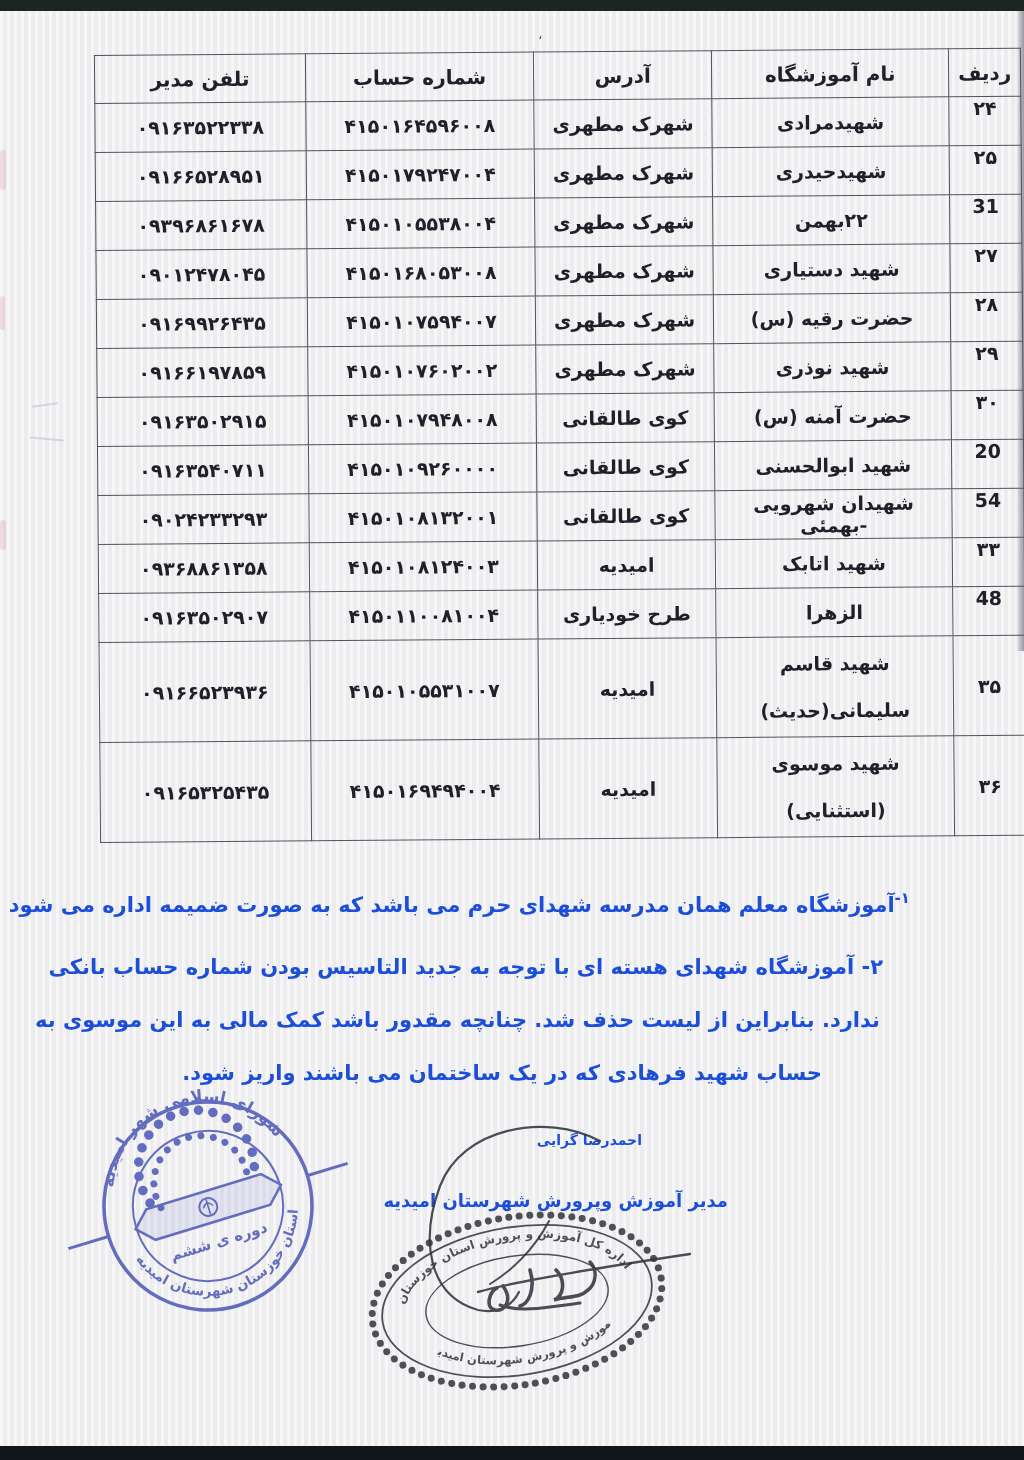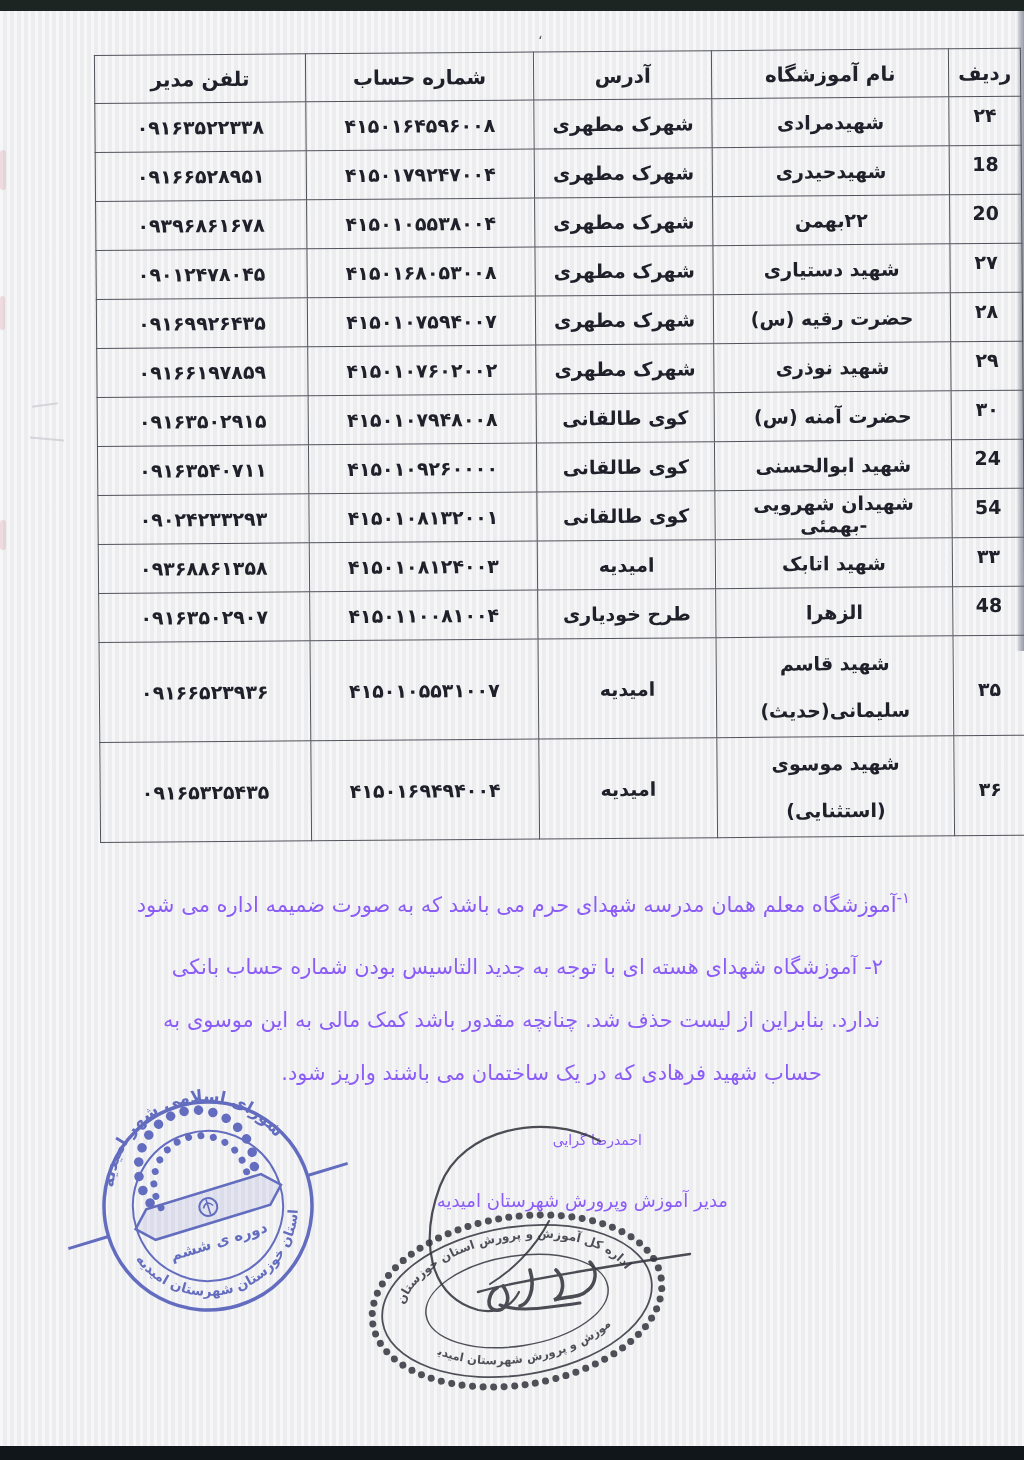--- a/index.html
+++ b/index.html
@@ -27,27 +27,27 @@
     font-size:19px;font-weight:600;color:#20202a;padding:0 4px;
   }
   .doc-table th{font-size:20px;font-weight:700;height:47px;}
   tr.r{height:49px;}
   tr.tall{height:100px;}
   .col-no{width:64px;}
   .col-name{width:238px;}
   .col-addr{width:180px;}
   .col-acct{width:228px;}
   .col-phone{width:211px;}
-  td.cell-no{vertical-align:top;padding-top:7px;font-weight:700;border-radius:6px;}
+  td.cell-no{vertical-align:top;font-weight:700;border-radius:6px;}
   td.cell-name{white-space:pre-line;}
   tr.tall td.cell-name{line-height:47px;}
   tr.tall td{vertical-align:middle;}
 
   
-  .note{position:absolute;direction:rtl;white-space:nowrap;font-size:21px;font-weight:400;color:#8b5cf6;}
+  .note{position:absolute;direction:rtl;white-space:nowrap;font-size:21px;font-weight:700;color:#1d4ed8;}
   .sup-num{font-size:15px;vertical-align:9px;}
   #note1{top:889px;right:114px;}
   #n2l1{top:955px;right:141px;}
   #n2l2{top:1008px;right:144px;}
   #n2l3{top:1061px;right:202px;text-align:center;}
   #sig-name{top:1132px;right:382px;font-size:14px;}
   #sig-title{top:1190px;right:296px;font-size:18px;}
 
   .stamp-svg{position:absolute;overflow:visible;}
   #council-stamp{left:88px;top:1086px;width:240px;height:240px;}
@@ -77,28 +77,28 @@
     <th class="col-phone">تلفن مدیر</th>
   </tr>
   <tr class="r">
     <td class="cell-no">۲۴</td>
     <td class="cell-name">شهیدمرادی</td>
     <td>شهرک مطهری</td>
     <td>۴۱۵۰۱۶۴۵۹۶۰۰۸</td>
     <td>۰۹۱۶۳۵۲۲۳۳۸</td>
   </tr>
   <tr class="r">
-    <td class="cell-no">18</td>
+    <td class="cell-no">۲۵</td>
     <td class="cell-name">شهیدحیدری</td>
     <td>شهرک مطهری</td>
     <td>۴۱۵۰۱۷۹۲۴۷۰۰۴</td>
     <td>۰۹۱۶۶۵۲۸۹۵۱</td>
   </tr>
   <tr class="r">
-    <td class="cell-no">20</td>
+    <td class="cell-no">31</td>
     <td class="cell-name">۲۲بهمن</td>
     <td>شهرک مطهری</td>
     <td>۴۱۵۰۱۰۵۵۳۸۰۰۴</td>
     <td>۰۹۳۹۶۸۶۱۶۷۸</td>
   </tr>
   <tr class="r">
     <td class="cell-no">۲۷</td>
     <td class="cell-name">شهید دستیاری</td>
     <td>شهرک مطهری</td>
     <td>۴۱۵۰۱۶۸۰۵۳۰۰۸</td>
@@ -119,21 +119,21 @@
     <td>۰۹۱۶۶۱۹۷۸۵۹</td>
   </tr>
   <tr class="r">
     <td class="cell-no">۳۰</td>
     <td class="cell-name">حضرت آمنه (س)</td>
     <td>کوی طالقانی</td>
     <td>۴۱۵۰۱۰۷۹۴۸۰۰۸</td>
     <td>۰۹۱۶۳۵۰۲۹۱۵</td>
   </tr>
   <tr class="r">
-    <td class="cell-no">24</td>
+    <td class="cell-no">20</td>
     <td class="cell-name">شهید ابوالحسنی</td>
     <td>کوی طالقانی</td>
     <td>۴۱۵۰۱۰۹۲۶۰۰۰۰</td>
     <td>۰۹۱۶۳۵۴۰۷۱۱</td>
   </tr>
   <tr class="r">
     <td class="cell-no">54</td>
     <td class="cell-name">شهیدان شهرویی -بهمئی</td>
     <td>کوی طالقانی</td>
     <td>۴۱۵۰۱۰۸۱۳۲۰۰۱</td>

